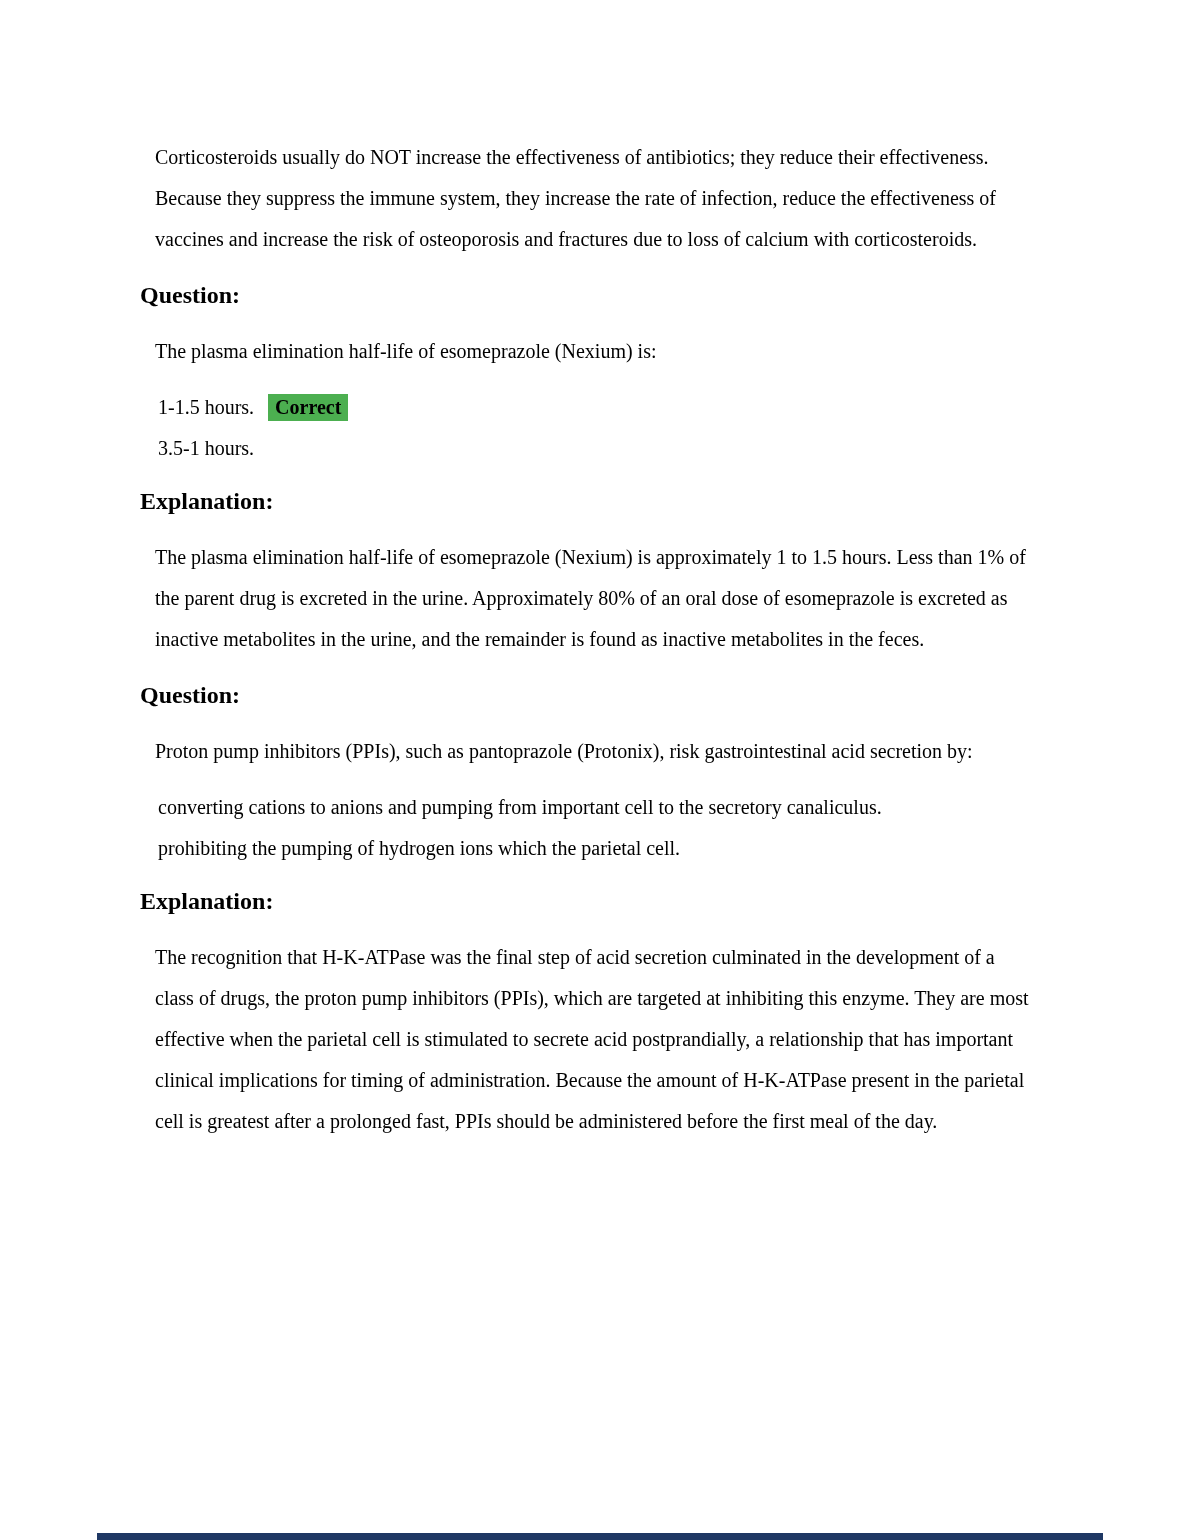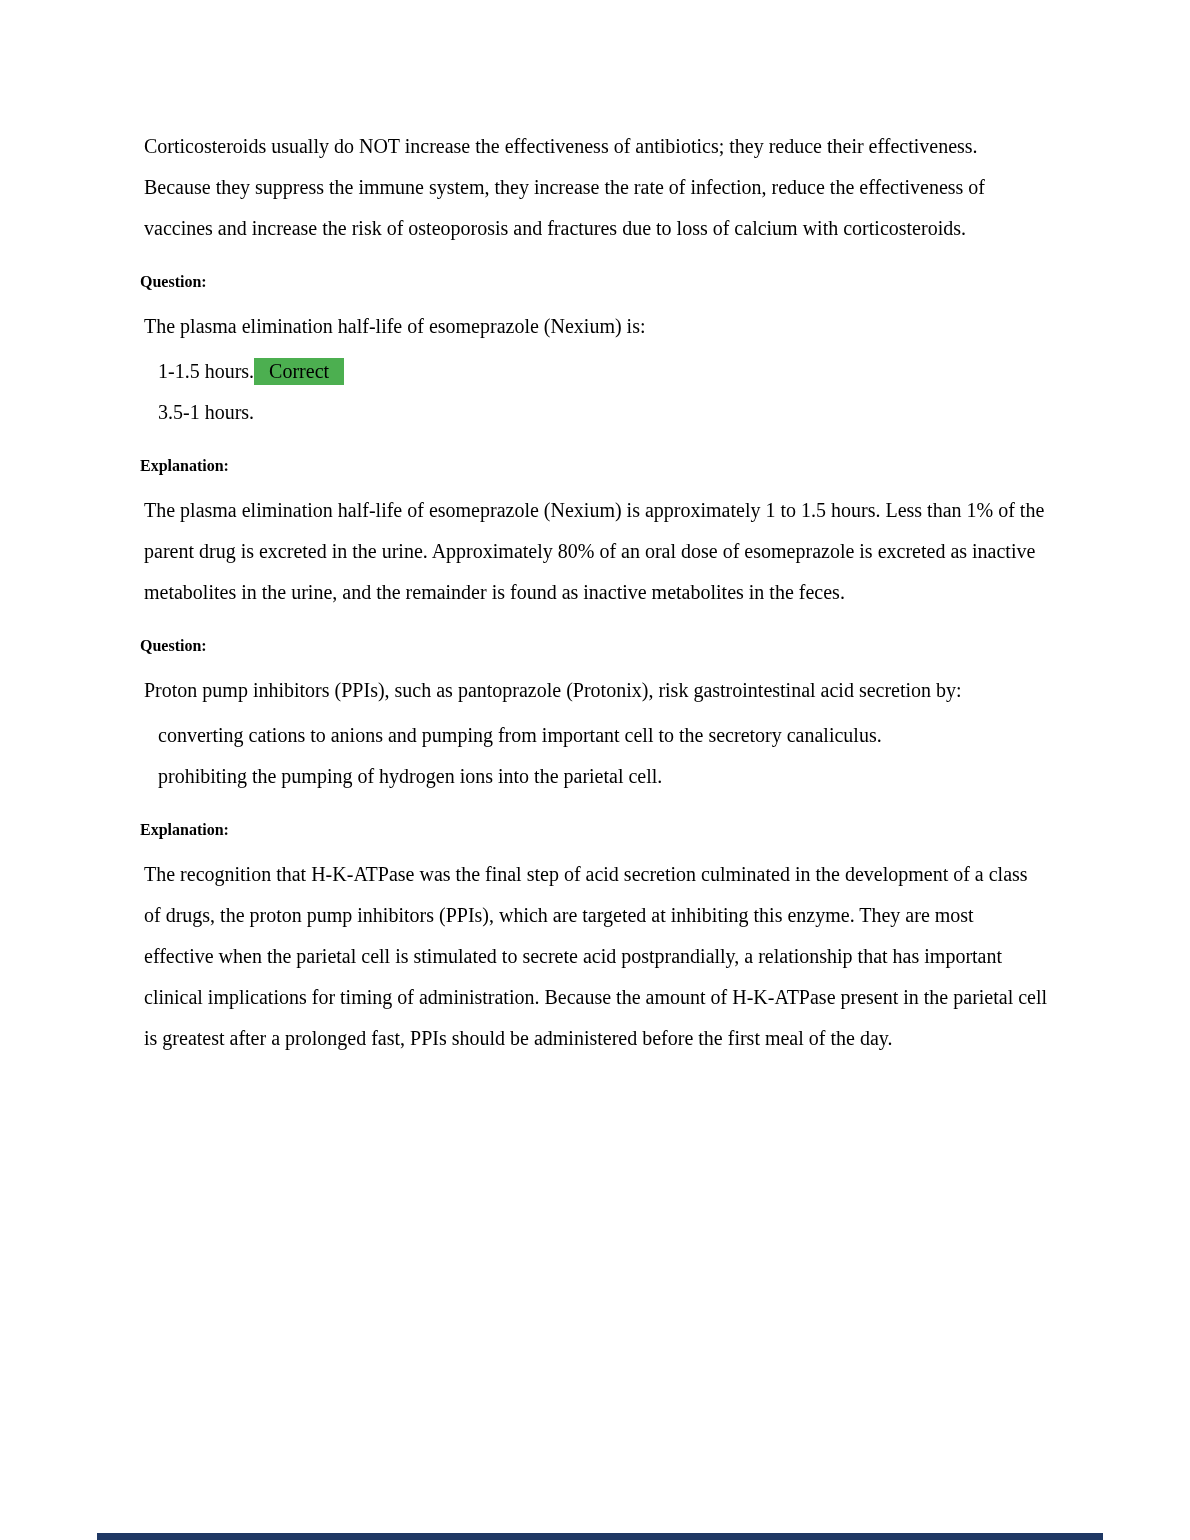--- a/index.html
+++ b/index.html
@@ -23,41 +23,42 @@
     width: 1190px;
     height: 1540px;
     padding: 122px 138px 0 140px;
   }
   .content {
     width: 912px;
     font-size: 20px;
     line-height: 41px;
   }
   p.para {
-    margin: 4px;
+    margin: 15px;
   }
   h3.label {
-    font-size: 16px;
+    font-size: 24px;
     line-height: 41px;
     font-weight: bold;
     margin-top: 12px;
   }
   .options {
     padding-left: 18px;
   }
   .option {
     line-height: 41px;
     white-space: nowrap;
   }
   .correct-badge {
     display: inline-block;
     background: var(--correct-bg);
-    font-weight: normal;
+    font-weight: bold;
     line-height: 27px;
-    padding: 0 15px;
+    padding: 0 7px;
+    margin-left: 14px;
     vertical-align: baseline;
   }
   .footer-bar {
     position: absolute;
     left: 97px;
     bottom: 0;
     width: 1006px;
     height: 7px;
     background: var(--footer-bar);
   }
@@ -77,21 +78,21 @@
       <div class="option"><span>3.5-1 hours.</span></div>
     </div>
 
     <h3 class="label">Explanation:</h3>
     <p class="para">The plasma elimination half-life of esomeprazole (Nexium) is approximately 1 to 1.5 hours. Less than 1% of the parent drug is excreted in the urine. Approximately 80% of an oral dose of esomeprazole is excreted as inactive metabolites in the urine, and the remainder is found as inactive metabolites in the feces.</p>
 
     <h3 class="label">Question:</h3>
     <p class="para">Proton pump inhibitors (PPIs), such as pantoprazole (Protonix), risk gastrointestinal acid secretion by:</p>
     <div class="options">
       <div class="option"><span>converting cations to anions and pumping from important cell to the secretory canaliculus.</span></div>
-      <div class="option"><span>prohibiting the pumping of hydrogen ions into the parietal cell.</span></div>
+      <div class="option"><span>prohibiting the pumping of hydrogen ions which the parietal cell.</span></div>
     </div>
 
     <h3 class="label">Explanation:</h3>
     <p class="para">The recognition that H-K-ATPase was the final step of acid secretion culminated in the development of a class of drugs, the proton pump inhibitors (PPIs), which are targeted at inhibiting this enzyme. They are most effective when the parietal cell is stimulated to secrete acid postprandially, a relationship that has important clinical implications for timing of administration. Because the amount of H-K-ATPase present in the parietal cell is greatest after a prolonged fast, PPIs should be administered before the first meal of the day.</p>
 
   </div>
 
   <div class="footer-bar"></div>
 </div>
 

